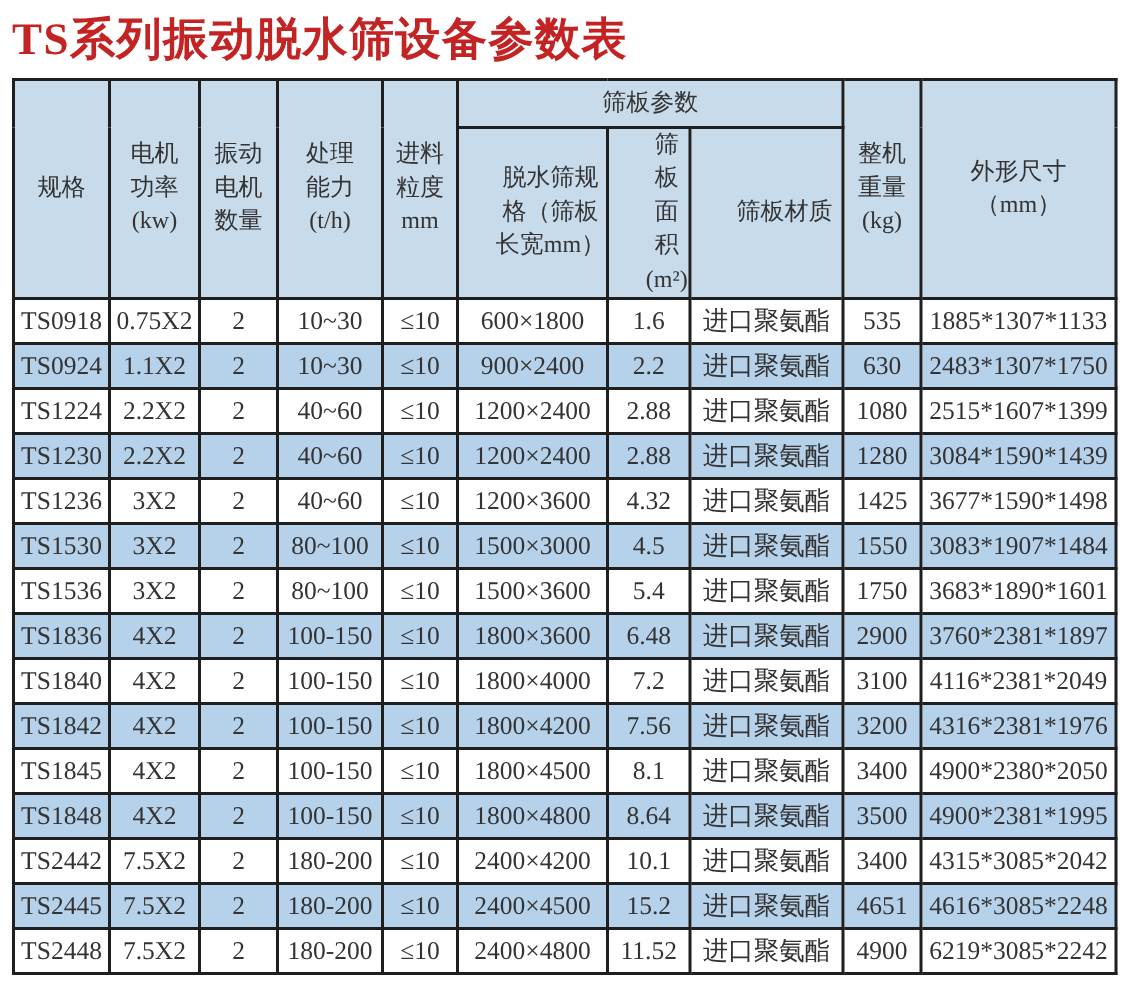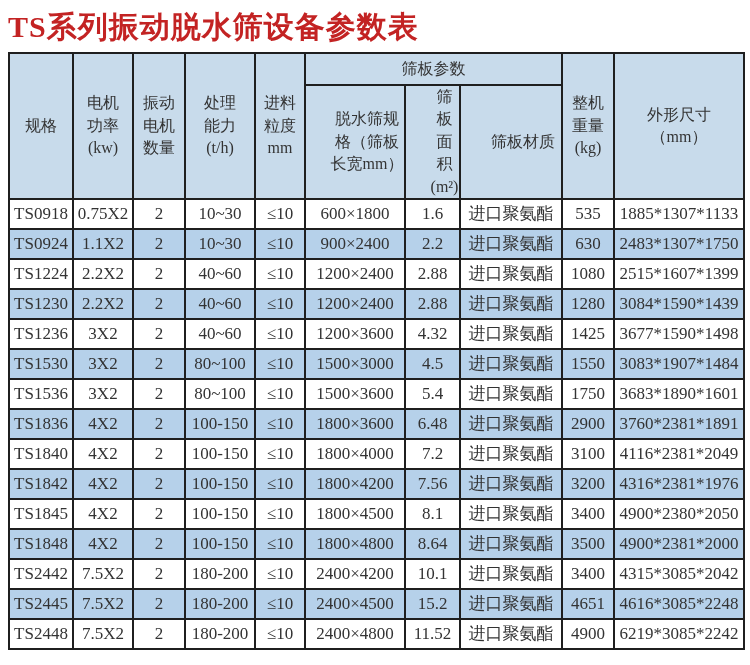--- a/index.html
+++ b/index.html
@@ -189,21 +189,21 @@
       <tr class="alt">
         <td>TS1836</td>
         <td>4X2</td>
         <td>2</td>
         <td>100-150</td>
         <td>≤10</td>
         <td>1800×3600</td>
         <td>6.48</td>
         <td>进口聚氨酯</td>
         <td>2900</td>
-        <td>3760*2381*1891</td>
+        <td>3760*2381*1897</td>
       </tr>
       <tr>
         <td>TS1840</td>
         <td>4X2</td>
         <td>2</td>
         <td>100-150</td>
         <td>≤10</td>
         <td>1800×4000</td>
         <td>7.2</td>
         <td>进口聚氨酯</td>
@@ -237,21 +237,21 @@
       <tr class="alt">
         <td>TS1848</td>
         <td>4X2</td>
         <td>2</td>
         <td>100-150</td>
         <td>≤10</td>
         <td>1800×4800</td>
         <td>8.64</td>
         <td>进口聚氨酯</td>
         <td>3500</td>
-        <td>4900*2381*2000</td>
+        <td>4900*2381*1995</td>
       </tr>
       <tr>
         <td>TS2442</td>
         <td>7.5X2</td>
         <td>2</td>
         <td>180-200</td>
         <td>≤10</td>
         <td>2400×4200</td>
         <td>10.1</td>
         <td>进口聚氨酯</td>

